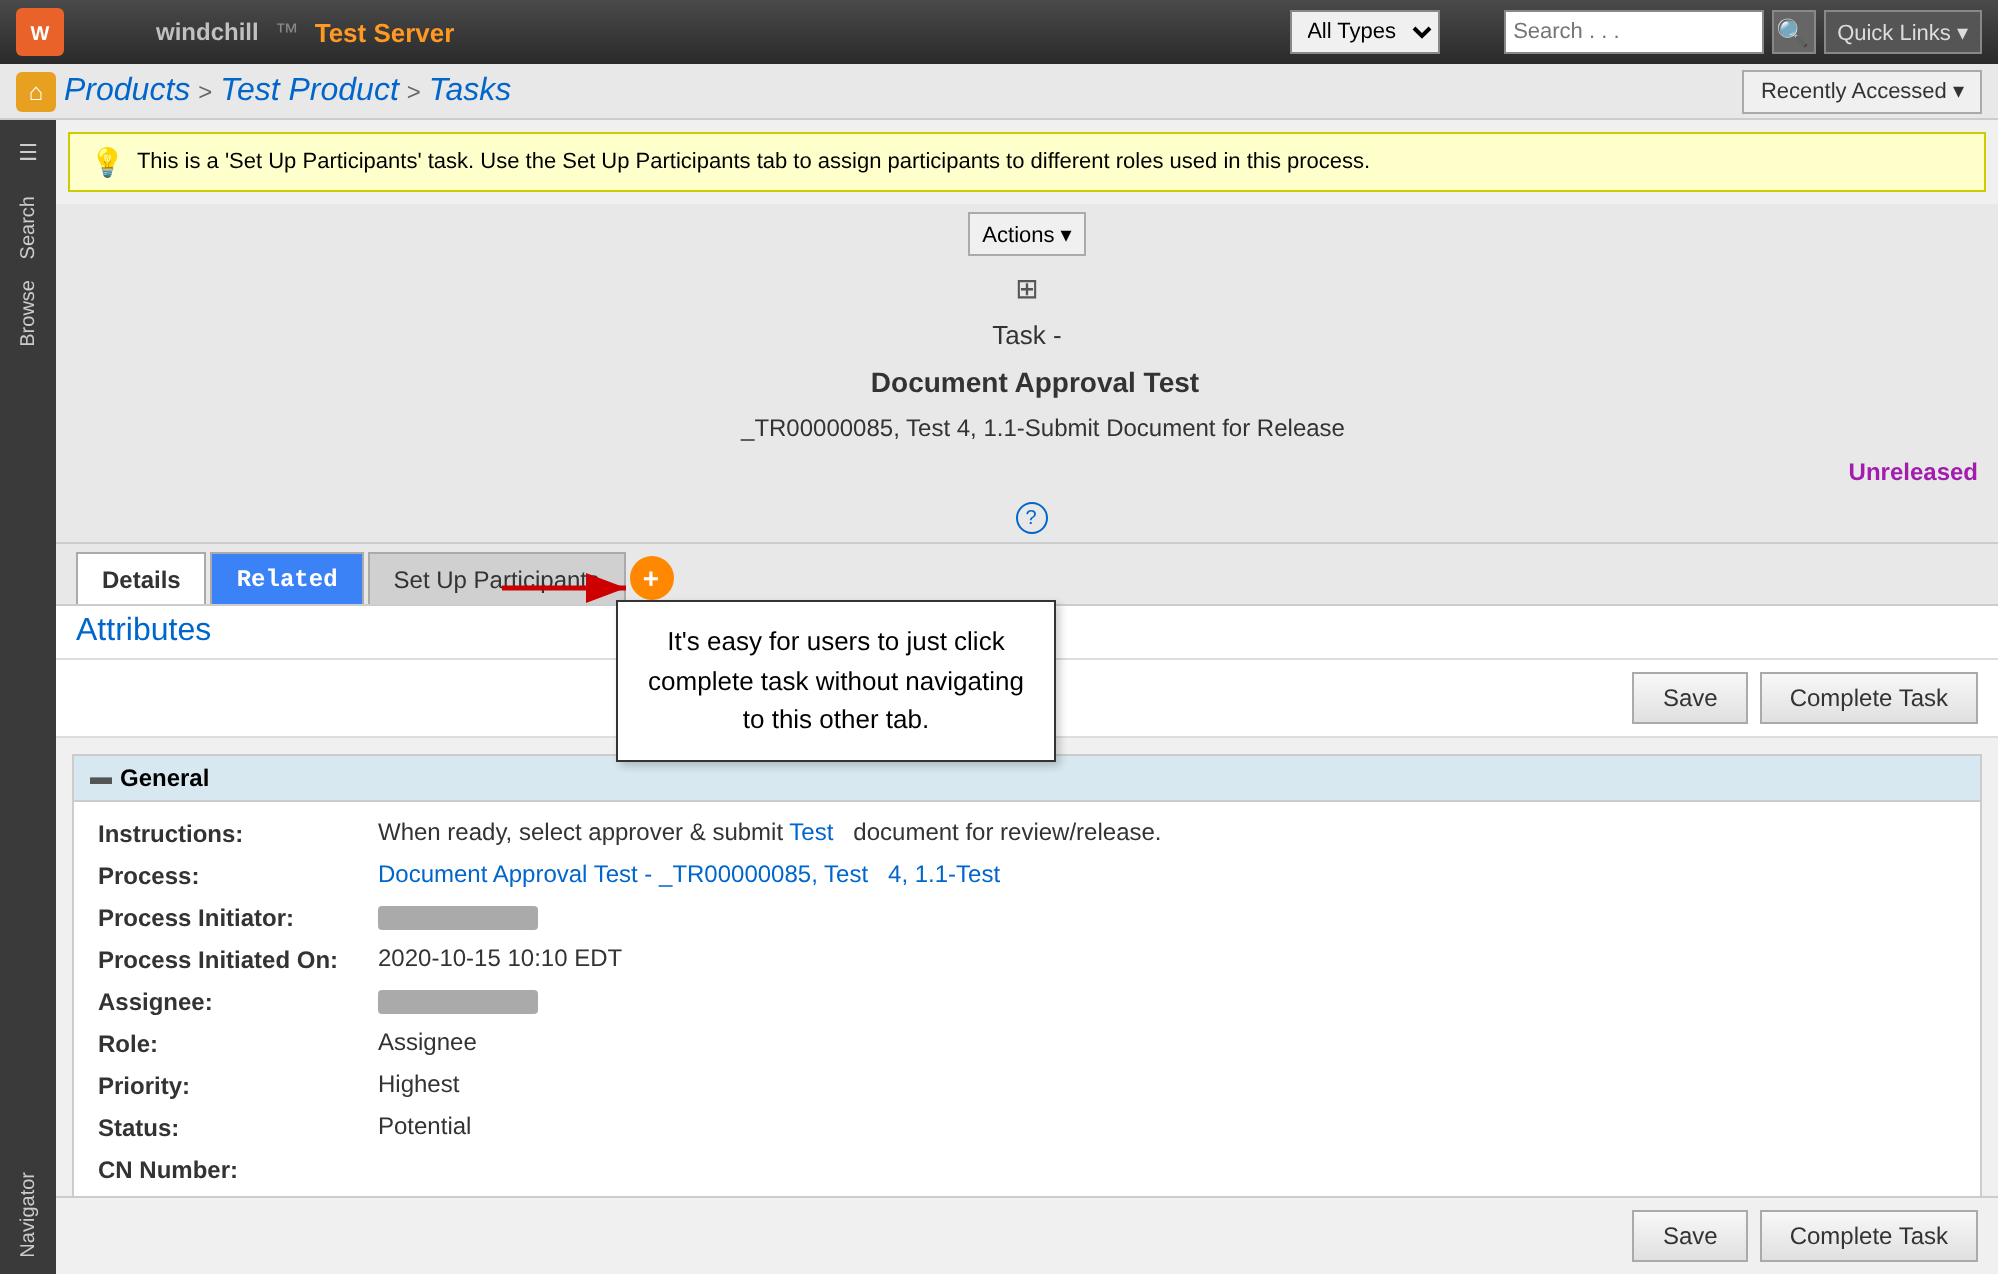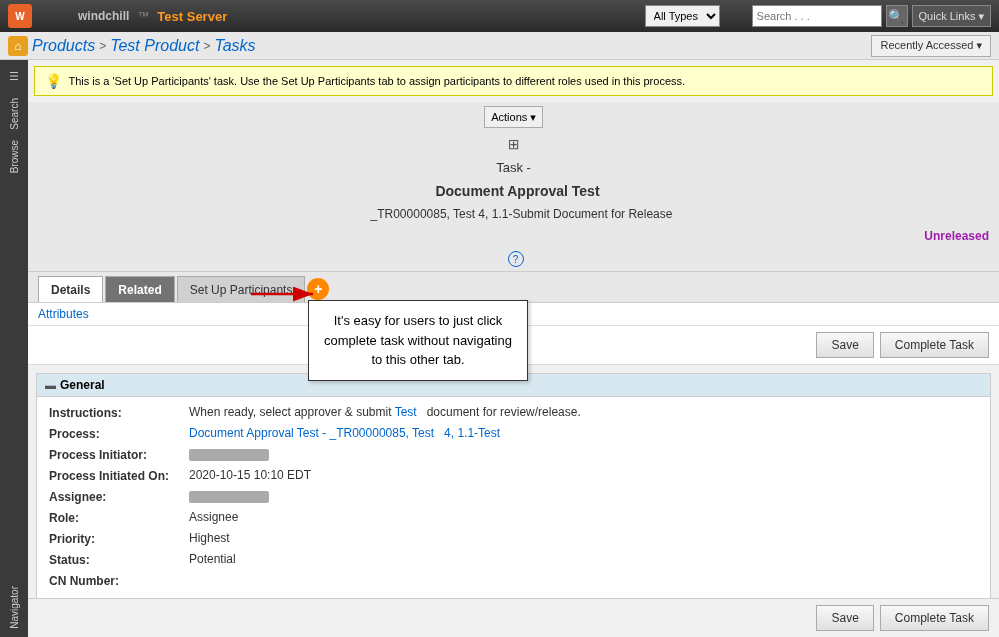--- a/index.html
+++ b/index.html
@@ -232,23 +232,24 @@
       font-size: 12px;
       cursor: pointer;
       display: flex; align-items: center;
       color: #333;
     }
     .tab.active {
       background: white;
       font-weight: bold;
     }
     .tab.green {
-      background: #737373;
+      background: #3b82f6;
       color: white;
       font-weight: bold;
+      font-family: Liberation Mono, monospace;
     }
     #add-tab-btn {
       width: 22px; height: 22px;
       background: #ff8800;
       border-radius: 50%;
       border: none;
       color: white;
       font-size: 14px;
       cursor: pointer;
       display: flex; align-items: center; justify-content: center;
@@ -269,21 +270,21 @@
       line-height: 1.5;
       z-index: 100;
       box-shadow: 2px 2px 4px rgba(0,0,0,0.2);
     }
 
     
     #attributes-bar {
       padding: 4px 10px;
       background: white;
       border-bottom: 1px solid #ddd;
-      font-size: 12px;
+      font-size: 16px;
       color: #0066cc;
       cursor: pointer;
     }
 
     
     #action-buttons {
       display: flex;
       justify-content: flex-end;
       padding: 6px 10px;
       gap: 6px;

